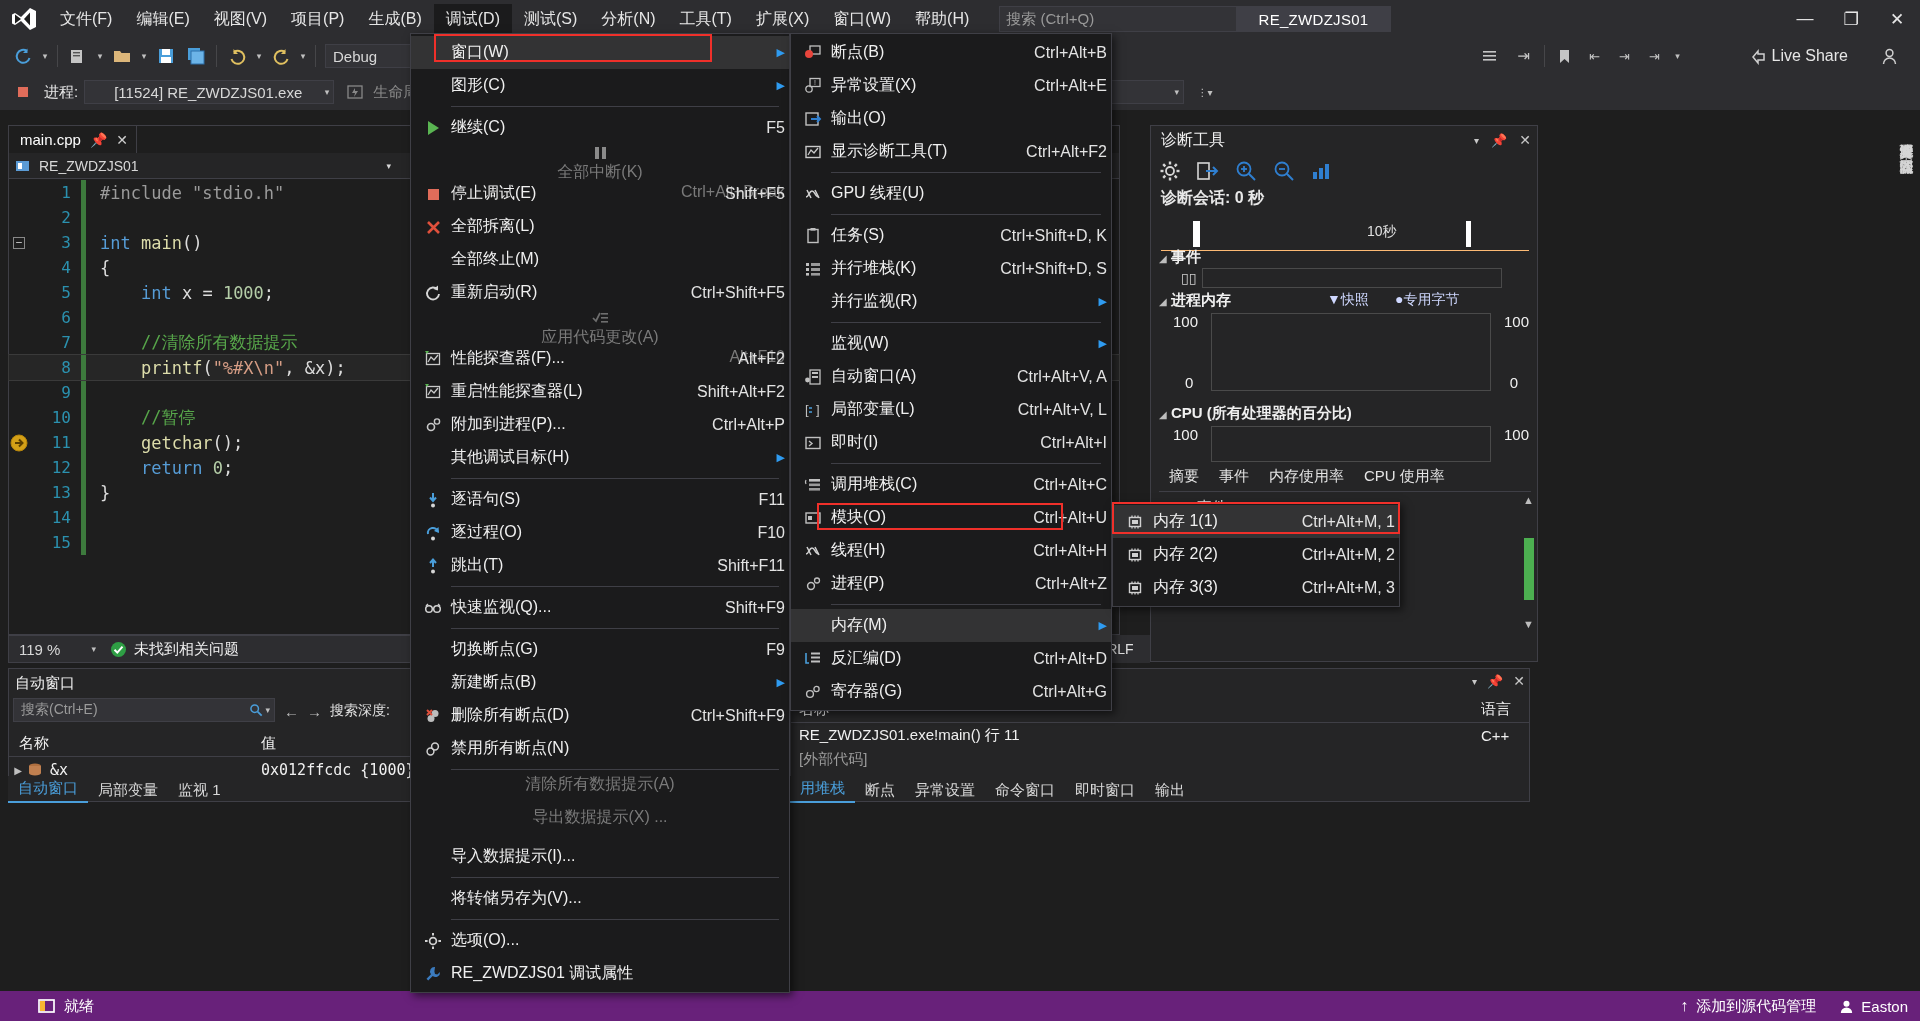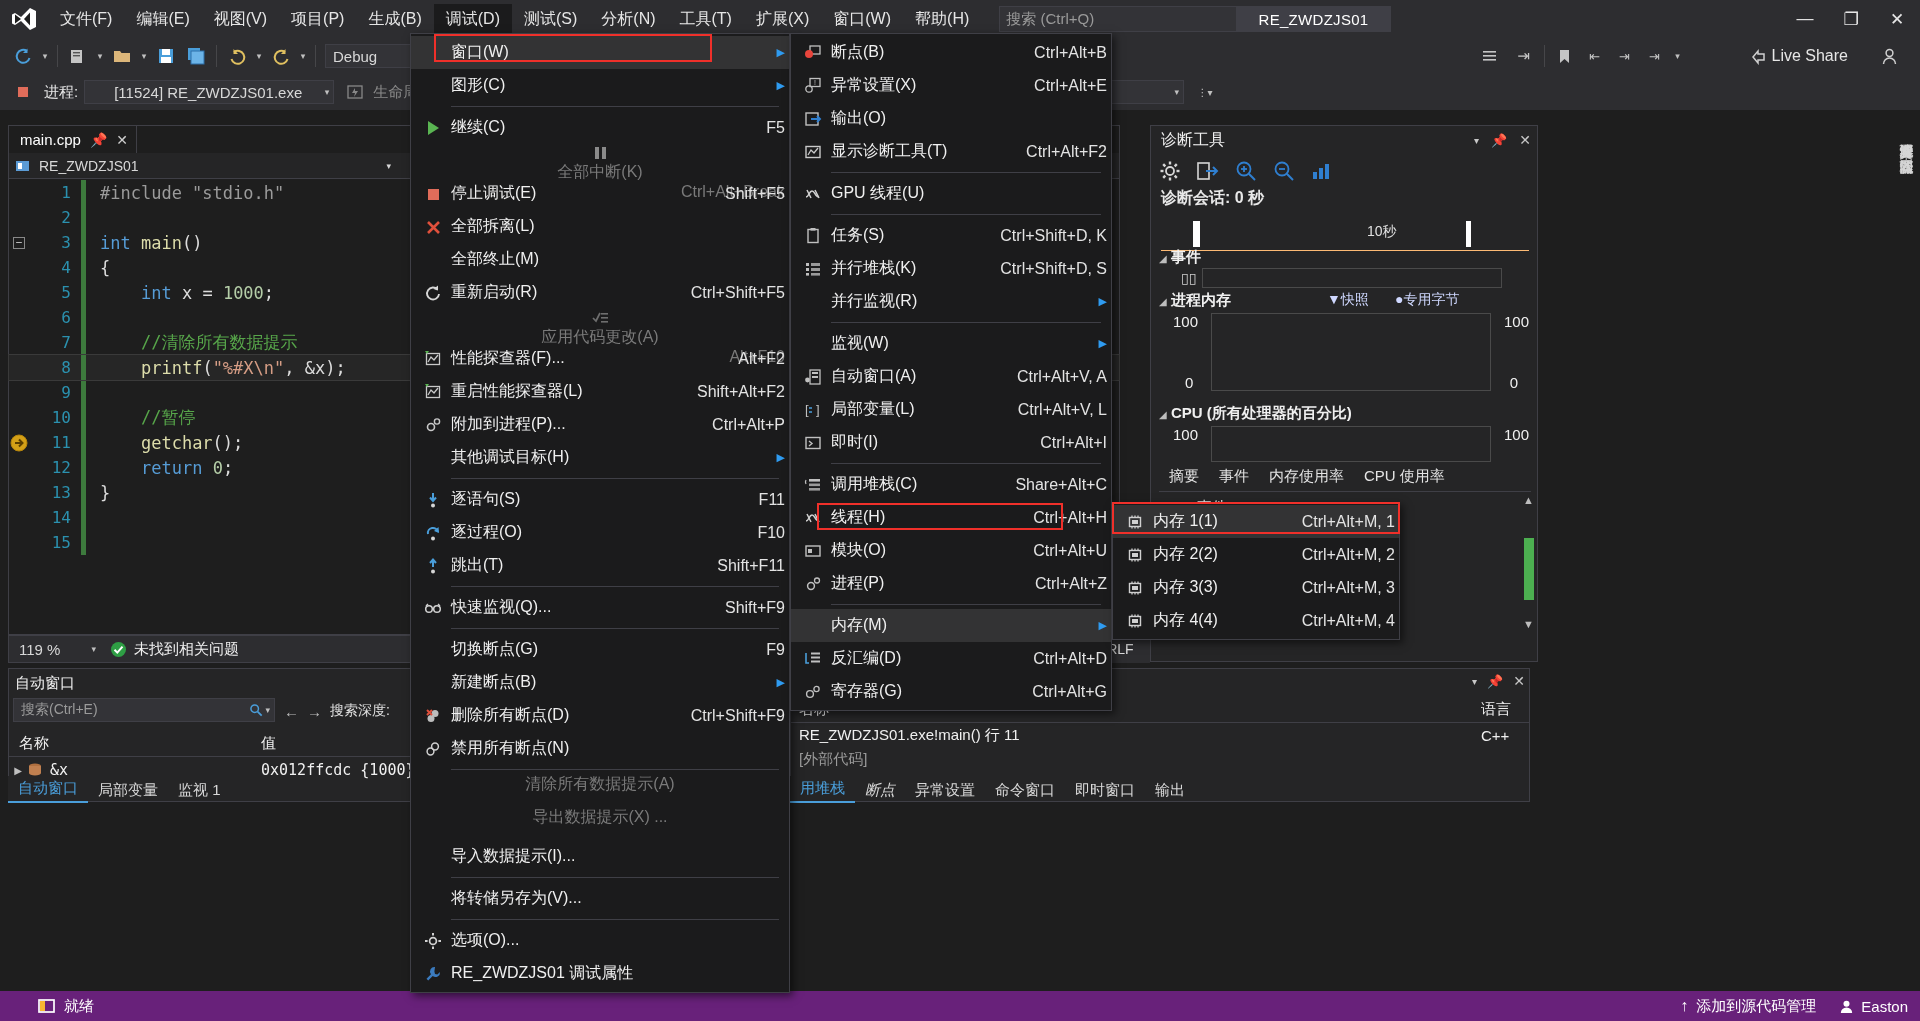--- a/index.html
+++ b/index.html
@@ -448,21 +448,21 @@
   <div style="position:absolute;left:0;top:54px;width:738px;height:24px;display:flex;align-items:center;">
     <span style="padding-left:8px;font-size:15px;">RE_ZWDZJS01.exe!main() 行 11</span>
     <span style="position:absolute;left:690px;font-size:15px;">C++</span>
   </div>
   <div style="position:absolute;left:0;top:78px;width:738px;height:24px;display:flex;align-items:center;">
     <span style="padding-left:8px;font-size:15px;color:#9a9a9a;">[外部代码]</span>
   </div>
 </div>
 <div style="position:absolute;left:790px;top:775px;width:740px;height:28px;display:flex;align-items:flex-end;font-size:15px;">
   <div style="padding:3px 10px;background:#252526;color:#4a9eda;border-bottom:2px solid #4a9eda;"><span>用堆栈</span></div>
-  <div style="padding:3px 10px;color:#d8d8d8;font-style:italic;"><span>断点</span></div>
+  <div style="padding:3px 10px;color:#d8d8d8;"><span>断点</span></div>
   <div style="padding:3px 10px;color:#d8d8d8;"><span>异常设置</span></div>
   <div style="padding:3px 10px;color:#d8d8d8;"><span>命令窗口</span></div>
   <div style="padding:3px 10px;color:#d8d8d8;"><span>即时窗口</span></div>
   <div style="padding:3px 10px;color:#d8d8d8;"><span>输出</span></div>
 </div>
 
 <div id="diag">
   <div class="pnl-head" style="padding-left:10px;font-size:16px;">诊断工具</div>
   <div style="position:absolute;right:6px;top:6px;display:flex;gap:12px;align-items:center;">
     <span style="font-size:10px;color:#c8c8c8;">▾</span>
@@ -951,41 +951,41 @@
     <div class="mrow">
       <span class="ic">
         <svg width="18" height="18" viewBox="0 0 18 18">
           <path d="M2 4 a2 3 0 0 0 0 4" fill="none" stroke="#c0c0c0" stroke-width="1.3"></path>
           <rect x="5" y="3" width="11" height="2.6" fill="#c0c0c0"></rect>
           <rect x="5" y="7.5" width="11" height="2.6" fill="#9a9a9a"></rect>
           <rect x="5" y="12" width="11" height="2.6" fill="#9a9a9a"></rect>
         </svg>
       </span>
       <span class="lbl">调用堆栈(C)</span>
-      <span class="key">Share+Alt+C</span>
+      <span class="key">Ctrl+Alt+C</span>
+    </div>
+    <div class="mrow">
+      <span class="ic">
+        <svg width="18" height="18" viewBox="0 0 18 18">
+          <rect x="2" y="4" width="14" height="10" fill="none" stroke="#c0c0c0" stroke-width="1.4"></rect>
+          <rect x="4" y="7" width="4" height="4" fill="#c0c0c0"></rect>
+        </svg>
+      </span>
+      <span class="lbl">模块(O)</span>
+      <span class="key">Ctrl+Alt+U</span>
     </div>
     <div class="mrow">
       <span class="ic">
         <svg width="18" height="18" viewBox="0 0 18 18">
           <path d="M2 12 C5 12 5 6 8 6 C11 6 11 12 15 12" fill="none" stroke="#d0d0d0" stroke-width="1.6"></path>
           <path d="M3 5 L7 13 M11 5 L15 13" stroke="#d0d0d0" stroke-width="1.5"></path>
         </svg>
       </span>
       <span class="lbl">线程(H)</span>
       <span class="key">Ctrl+Alt+H</span>
-    </div>
-    <div class="mrow">
-      <span class="ic">
-        <svg width="18" height="18" viewBox="0 0 18 18">
-          <rect x="2" y="4" width="14" height="10" fill="none" stroke="#c0c0c0" stroke-width="1.4"></rect>
-          <rect x="4" y="7" width="4" height="4" fill="#c0c0c0"></rect>
-        </svg>
-      </span>
-      <span class="lbl">模块(O)</span>
-      <span class="key">Ctrl+Alt+U</span>
     </div>
     <div class="mrow">
       <span class="ic">
         <svg width="18" height="18" viewBox="0 0 18 18">
           <circle cx="7" cy="11" r="3.4" fill="none" stroke="#c0c0c0" stroke-width="1.5"></circle>
           <circle cx="13" cy="5.5" r="2.5" fill="none" stroke="#c0c0c0" stroke-width="1.3"></circle>
         </svg>
       </span>
       <span class="lbl">进程(P)</span>
       <span class="key">Ctrl+Alt+Z</span>
@@ -1068,35 +1068,17 @@
             <line x1="6" y1="13.5" x2="6" y2="15.5"></line>
             <line x1="9" y1="13.5" x2="9" y2="15.5"></line>
             <line x1="12" y1="13.5" x2="12" y2="15.5"></line>
           </g>
           <rect x="6" y="7" width="6" height="4" fill="#d0d0d0"></rect>
         </svg>
       </span>
       <span class="lbl">内存 3(3)</span>
       <span class="key">Ctrl+Alt+M, 3</span>
     </div>
-    <div class="mrow">
-      <span class="ic">
-        <svg width="18" height="18" viewBox="0 0 18 18">
-          <rect x="3.5" y="4.5" width="11" height="9" fill="none" stroke="#d0d0d0" stroke-width="1.4"></rect>
-          <g stroke="#d0d0d0" stroke-width="1.3">
-            <line x1="6" y1="2.5" x2="6" y2="4.5"></line>
-            <line x1="9" y1="2.5" x2="9" y2="4.5"></line>
-            <line x1="12" y1="2.5" x2="12" y2="4.5"></line>
-            <line x1="6" y1="13.5" x2="6" y2="15.5"></line>
-            <line x1="9" y1="13.5" x2="9" y2="15.5"></line>
-            <line x1="12" y1="13.5" x2="12" y2="15.5"></line>
-          </g>
-          <rect x="6" y="7" width="6" height="4" fill="#d0d0d0"></rect>
-        </svg>
-      </span>
-      <span class="lbl">内存 4(4)</span>
-      <span class="key">Ctrl+Alt+M, 4</span>
-    </div>
   </div>
 
 <div class="redbox" style="left:434px;top:34px;width:278px;height:28px;"></div>
 <div class="redbox" style="left:817px;top:503px;width:246px;height:27px;"></div>
 <div class="redbox" style="left:1112px;top:502px;width:288px;height:32px;"></div>
 
 </body></html>

